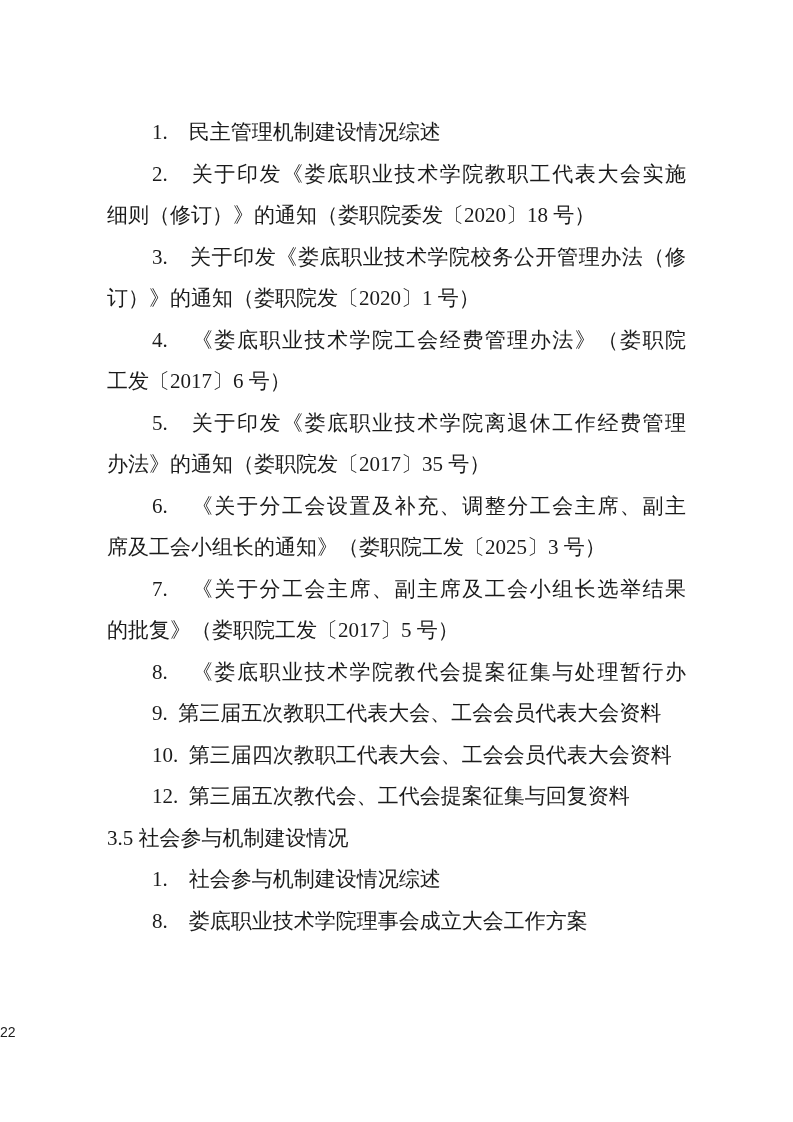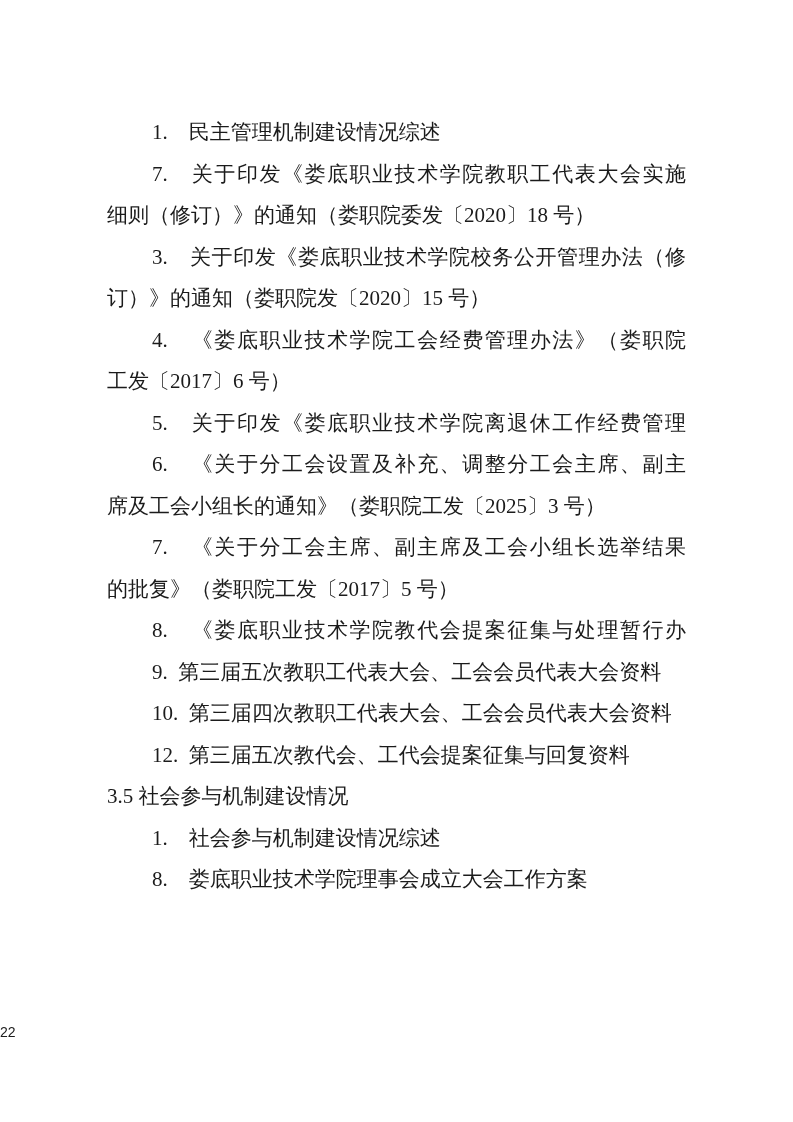--- a/index.html
+++ b/index.html
@@ -48,27 +48,28 @@
     font-size: 14px;
     color: #1b1b1b;
   }
 </style>
 </head>
 <body>
 
 <div class="page">
   <div class="content">
       <div class="line indent">1.　民主管理机制建设情况综述</div>
-      <div class="line indent stretch">7.　关于印发《娄底职业技术学院教职工代表大会实施</div>
+      <div class="line indent stretch">2.　关于印发《娄底职业技术学院教职工代表大会实施</div>
       <div class="line">细则（修订）》的通知（娄职院委发〔2020〕18 号）</div>
       <div class="line indent stretch">3.　关于印发《娄底职业技术学院校务公开管理办法（修</div>
-      <div class="line">订）》的通知（娄职院发〔2020〕15 号）</div>
+      <div class="line">订）》的通知（娄职院发〔2020〕1 号）</div>
       <div class="line indent stretch">4.　《娄底职业技术学院工会经费管理办法》（娄职院</div>
       <div class="line">工发〔2017〕6 号）</div>
       <div class="line indent stretch">5.　关于印发《娄底职业技术学院离退休工作经费管理</div>
+      <div class="line">办法》的通知（娄职院发〔2017〕35 号）</div>
       <div class="line indent stretch">6.　《关于分工会设置及补充、调整分工会主席、副主</div>
       <div class="line">席及工会小组长的通知》（娄职院工发〔2025〕3 号）</div>
       <div class="line indent stretch">7.　《关于分工会主席、副主席及工会小组长选举结果</div>
       <div class="line">的批复》（娄职院工发〔2017〕5 号）</div>
       <div class="line indent stretch">8.　《娄底职业技术学院教代会提案征集与处理暂行办</div>
       <div class="line indent">9. 第三届五次教职工代表大会、工会会员代表大会资料</div>
       <div class="line indent">10. 第三届四次教职工代表大会、工会会员代表大会资料</div>
       <div class="line indent">12. 第三届五次教代会、工代会提案征集与回复资料</div>
       <div class="line heading">3.5 社会参与机制建设情况</div>
       <div class="line indent">1.　社会参与机制建设情况综述</div>

